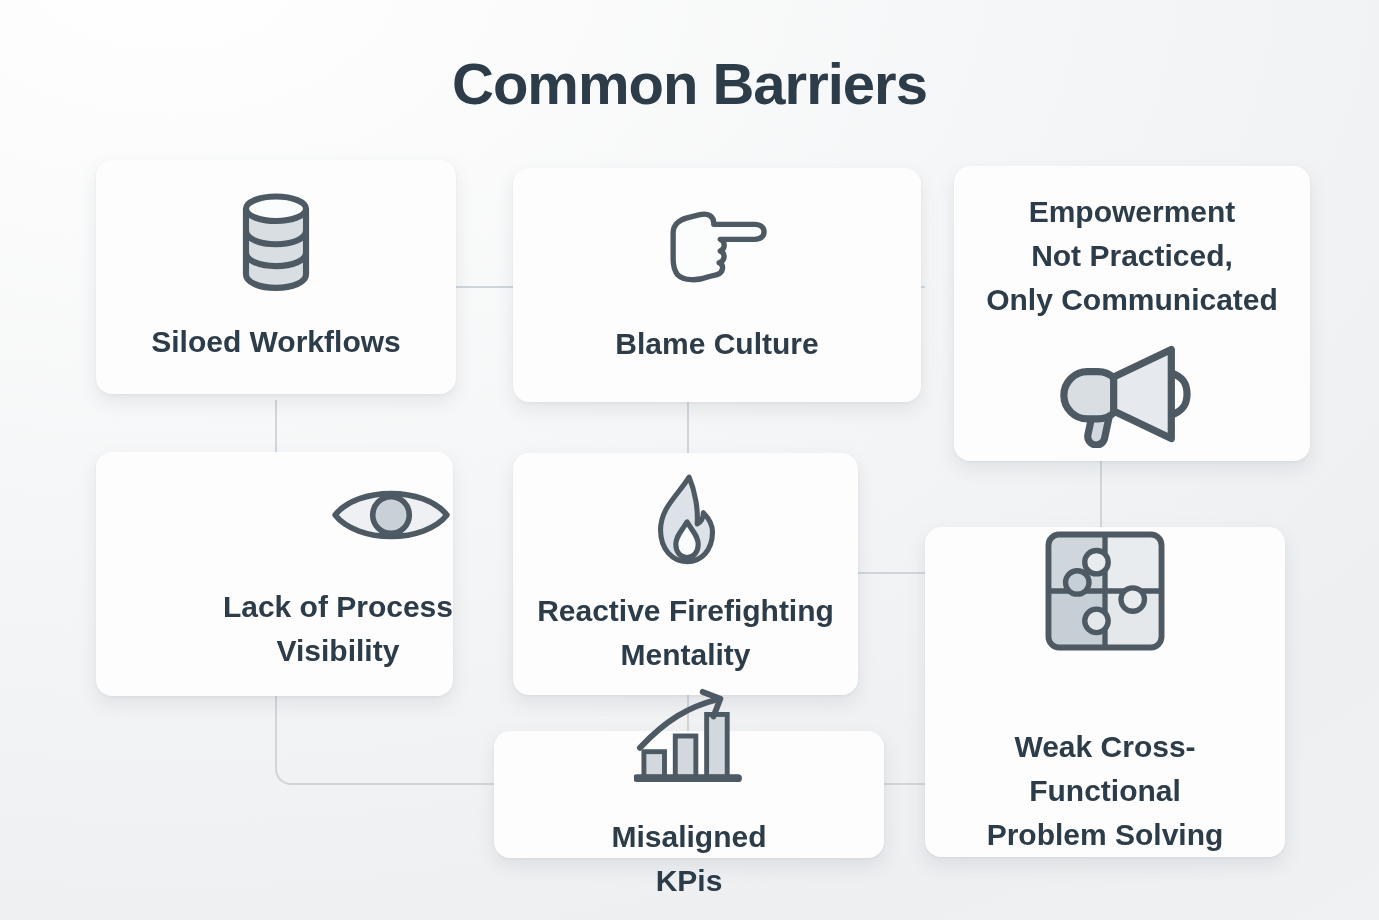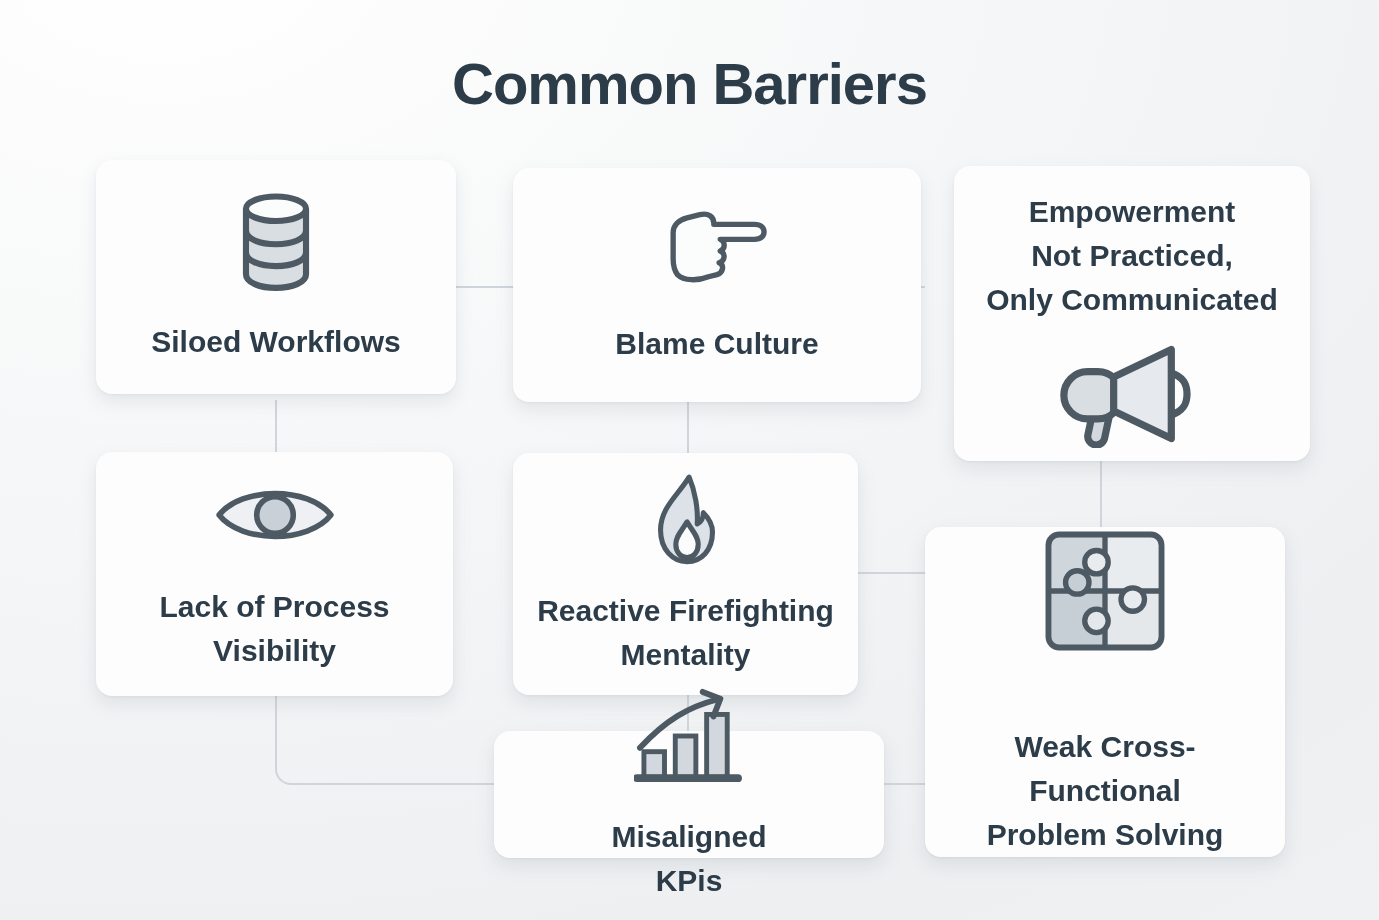--- a/index.html
+++ b/index.html
@@ -36,21 +36,21 @@
   .conn-v{width:2px;}
   .conn-l{
     position:absolute;background:transparent;
     border-left:2px solid #cfd5db;border-bottom:2px solid #cfd5db;
     border-bottom-left-radius:16px;
   }
   
   #card-siloed{left:96px;top:160px;width:360px;height:234px;gap:28px;}
   #card-blame{left:513px;top:168px;width:408px;height:234px;gap:26px;}
   #card-empowerment{left:954px;top:166px;width:356px;height:295px;gap:18px;padding-top:10px;}
-  #card-visibility{left:96px;top:452px;width:357px;height:244px;gap:30px;}
+  #card-visibility{left:96px;top:452px;width:357px;height:244px;gap:30px;align-items:flex-end;}
   #card-firefighting{left:513px;top:453px;width:345px;height:242px;gap:8px;}
   #card-kpis{left:494px;top:731px;width:390px;height:127px;flex-direction:column;gap:30px;}
   #card-weak{left:925px;top:527px;width:360px;height:330px;gap:20px;justify-content:space-between;}
 </style>
 </head>
 <body>
 
 <div id="canvas">
 
   <div class="title">Common Barriers</div>

